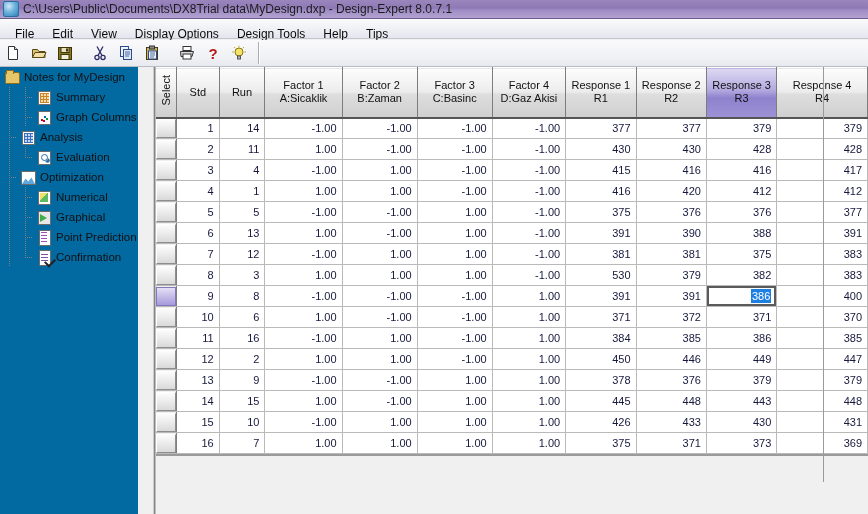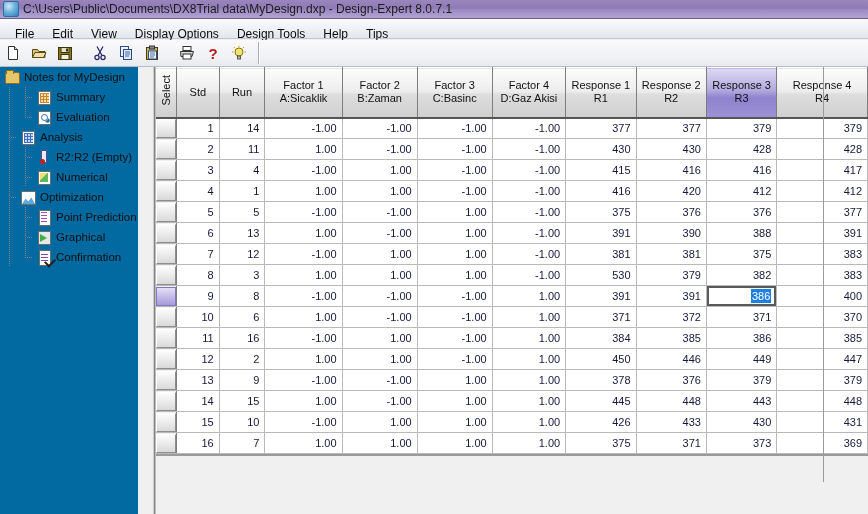--- a/index.html
+++ b/index.html
@@ -362,81 +362,81 @@
         <span class="dash" style="left: 25px; width: 8px;"></span>
         <span class="dots" style="left: 9px; height: 20px;"></span>
         <span class="glyph" style="margin-left: 36px;">
           <span class="ic ic-sheet orange">
             <span class="grid"></span>
           </span>
         </span>
         <span class="lbl">Summary</span>
       </div>
       <div class="node">
-        <span class="dots" style="left: 25px; height: 10px;"></span>
+        <span class="dots" style="left: 25px; height: 20px;"></span>
         <span class="dash" style="left: 25px; width: 8px;"></span>
         <span class="dots" style="left: 9px; height: 20px;"></span>
         <span class="glyph" style="margin-left: 36px;">
-          <span class="ic ic-mag"></span>
-        </span>
-        <span class="lbl">Evaluation</span>
+          <span class="ic ic-scatter"></span>
+        </span>
+        <span class="lbl">Graph Columns</span>
       </div>
       <div class="node">
         <span class="dots" style="left: 9px; height: 20px;"></span>
         <span class="dash" style="left: 9px; width: 8px;"></span>
         <span class="glyph" style="margin-left: 20px;">
           <span class="ic ic-sheet blue">
             <span class="grid"></span>
           </span>
         </span>
         <span class="lbl">Analysis</span>
       </div>
       <div class="node">
-        <span class="dots" style="left: 25px; height: 20px;"></span>
+        <span class="dots" style="left: 25px; height: 10px;"></span>
         <span class="dash" style="left: 25px; width: 8px;"></span>
         <span class="dots" style="left: 9px; height: 20px;"></span>
         <span class="glyph" style="margin-left: 36px;">
-          <span class="ic ic-resp"></span>
-        </span>
-        <span class="lbl">R2:R2 (Empty)</span>
-      </div>
-      <div class="node">
-        <span class="dots" style="left: 25px; height: 20px;"></span>
-        <span class="dash" style="left: 25px; width: 8px;"></span>
-        <span class="dots" style="left: 9px; height: 20px;"></span>
-        <span class="glyph" style="margin-left: 36px;">
-          <span class="ic ic-num"></span>
-        </span>
-        <span class="lbl">Numerical</span>
+          <span class="ic ic-mag"></span>
+        </span>
+        <span class="lbl">Evaluation</span>
       </div>
       <div class="node">
         <span class="dots" style="left: 9px; height: 20px;"></span>
         <span class="dash" style="left: 9px; width: 8px;"></span>
         <span class="glyph" style="margin-left: 20px;">
           <span class="ic ic-opt"></span>
         </span>
         <span class="lbl">Optimization</span>
       </div>
       <div class="node">
         <span class="dots" style="left: 25px; height: 20px;"></span>
         <span class="dash" style="left: 25px; width: 8px;"></span>
         <span class="dots" style="left: 9px; height: 20px;"></span>
         <span class="glyph" style="margin-left: 36px;">
-          <span class="ic ic-point"></span>
-        </span>
-        <span class="lbl">Point Prediction</span>
+          <span class="ic ic-num"></span>
+        </span>
+        <span class="lbl">Numerical</span>
       </div>
       <div class="node">
         <span class="dots" style="left: 25px; height: 20px;"></span>
         <span class="dash" style="left: 25px; width: 8px;"></span>
         <span class="dots" style="left: 9px; height: 20px;"></span>
         <span class="glyph" style="margin-left: 36px;">
           <span class="ic ic-graph"></span>
         </span>
         <span class="lbl">Graphical</span>
+      </div>
+      <div class="node">
+        <span class="dots" style="left: 25px; height: 20px;"></span>
+        <span class="dash" style="left: 25px; width: 8px;"></span>
+        <span class="dots" style="left: 9px; height: 20px;"></span>
+        <span class="glyph" style="margin-left: 36px;">
+          <span class="ic ic-point"></span>
+        </span>
+        <span class="lbl">Point Prediction</span>
       </div>
       <div class="node">
         <span class="dots" style="left: 25px; height: 10px;"></span>
         <span class="dash" style="left: 25px; width: 8px;"></span>
         <span class="dots" style="left: 9px; height: 20px;"></span>
         <span class="glyph" style="margin-left: 36px;">
           <span class="ic ic-conf">
             <span class="ic-check"></span>
           </span>
         </span>

